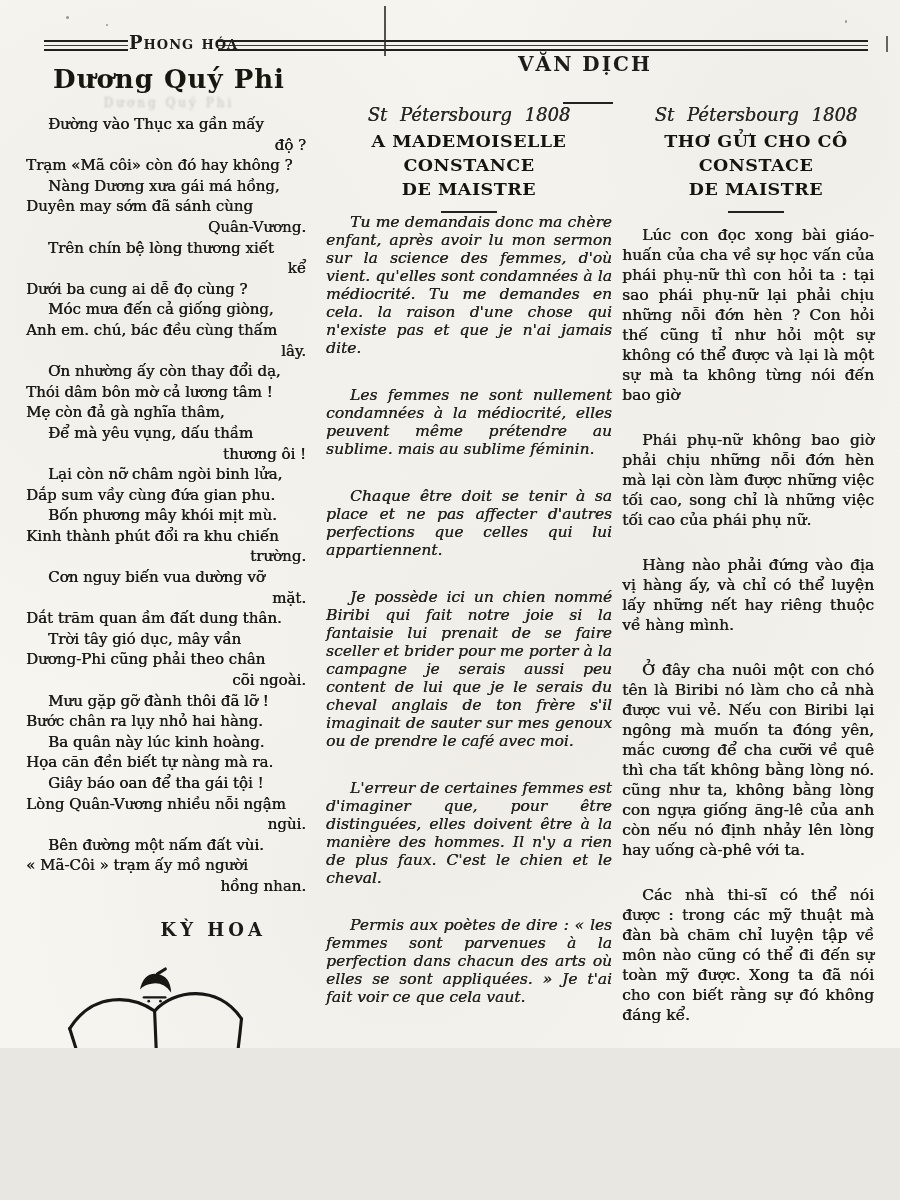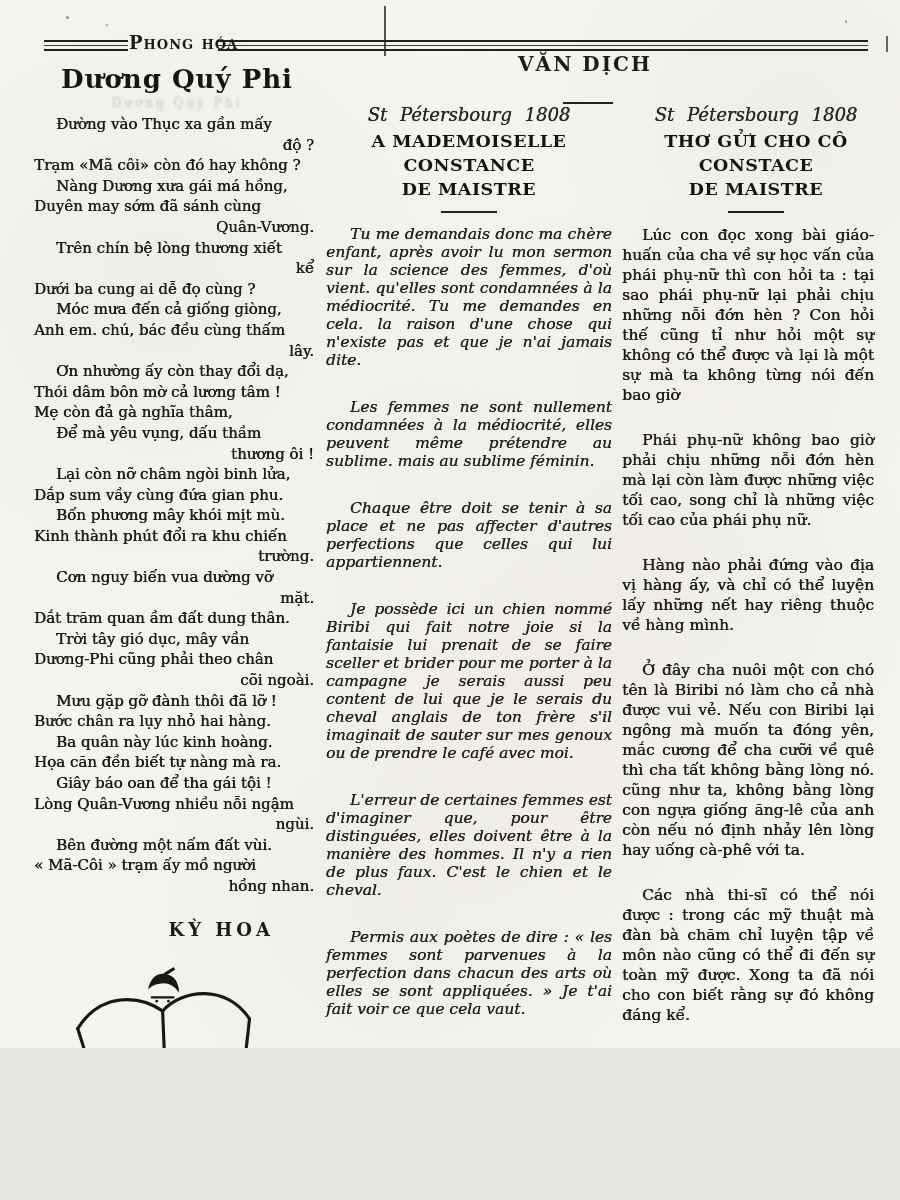--- a/index.html
+++ b/index.html
@@ -35,21 +35,21 @@
   .edge-mark{position:absolute;left:886px;top:36px;width:2px;height:16px;background:#2a2926;opacity:.7;}
   .speck{position:absolute;background:#3a3833;border-radius:50%;opacity:.5;}
   
   .van-dich{
     position:absolute;left:495px;top:52px;width:180px;text-align:center;
     font-weight:bold;font-size:20px;letter-spacing:2px;color:#1d1c19;
   }
   .van-dich-rule{position:absolute;left:563px;top:102px;width:50px;height:2px;background:#23221f;}
   
   .col{position:absolute;}
-  .col-left{left:34px;top:64px;width:286px;}
+  .col-left{left:26px;top:64px;width:286px;}
   .col-mid{left:326px;top:104px;width:286px;}
   .col-right{left:622px;top:104px;width:268px;}
   
   .poem-title{
     text-align:center;font-weight:bold;font-size:26px;letter-spacing:1px;
     color:#17160f;margin:0 0 2px 0;
   }
   .ghost-line{
     text-align:center;font-size:12px;color:#8d8a80;opacity:.45;
     filter:blur(1px);height:14px;overflow:hidden;margin-bottom:4px;
@@ -75,21 +75,21 @@
     text-align:center;font-weight:bold;font-size:17.5px;line-height:24px;
     letter-spacing:.5px;color:#15140f;margin:0;
   }
   .heading-rule{width:56px;height:2px;background:#23221f;margin:10px auto 0 auto;}
   
   .french p{
     font-style:italic;font-size:15.5px;line-height:18px;
     text-align:justify;text-indent:24px;margin:0 0 29px 0;color:#26241f;
     text-shadow:0.3px 0 0 currentColor;
   }
-  .french{margin-top:12px;}
+  .french{margin-top:0;}
   
   .viet p{
     font-size:15.5px;line-height:20px;
     text-align:justify;text-indent:20px;margin:0 16px 25px 0;color:#201e19;
     text-shadow:0.4px 0 0 currentColor;
   }
   .viet{margin-top:12px;}
 </style>
 </head>
 <body>

